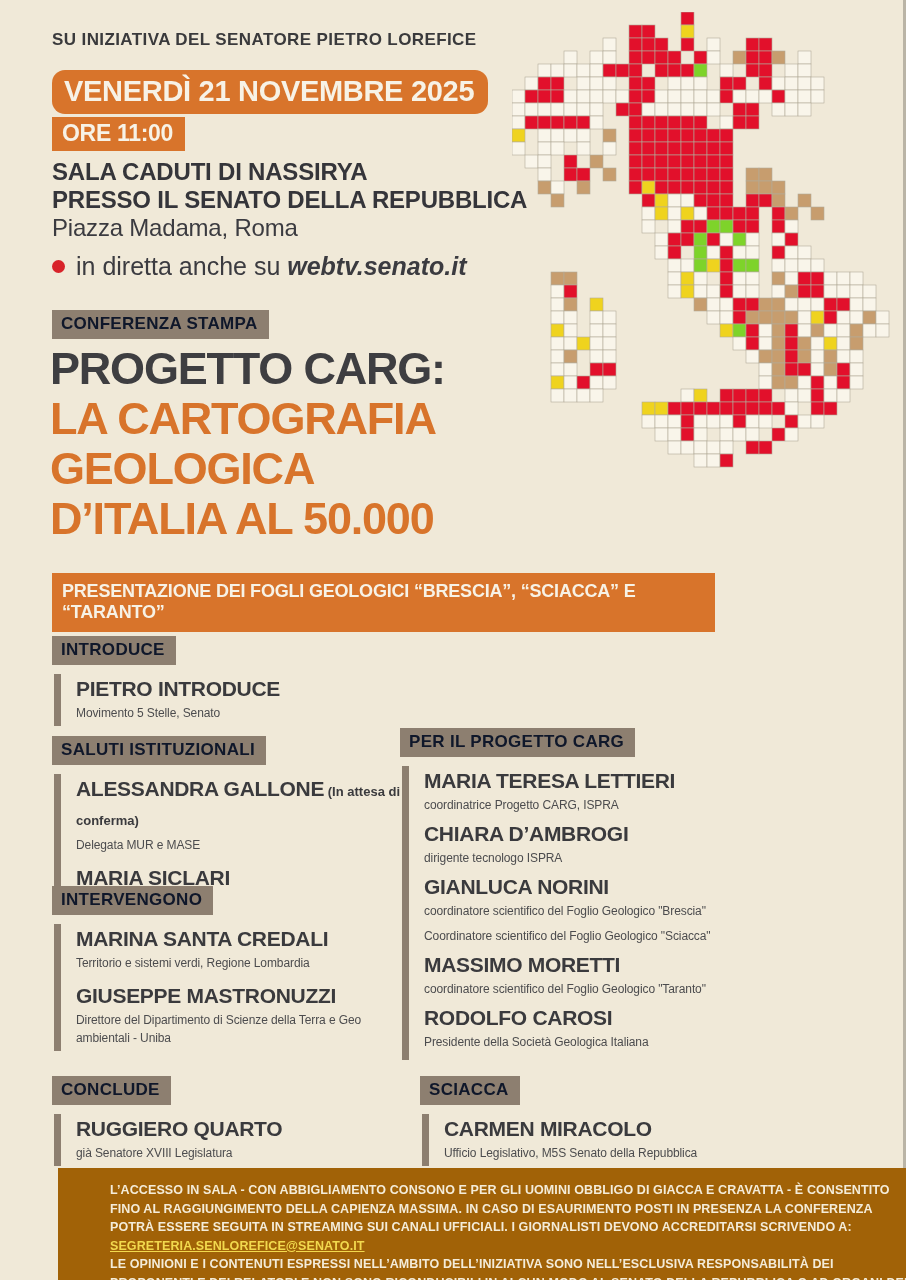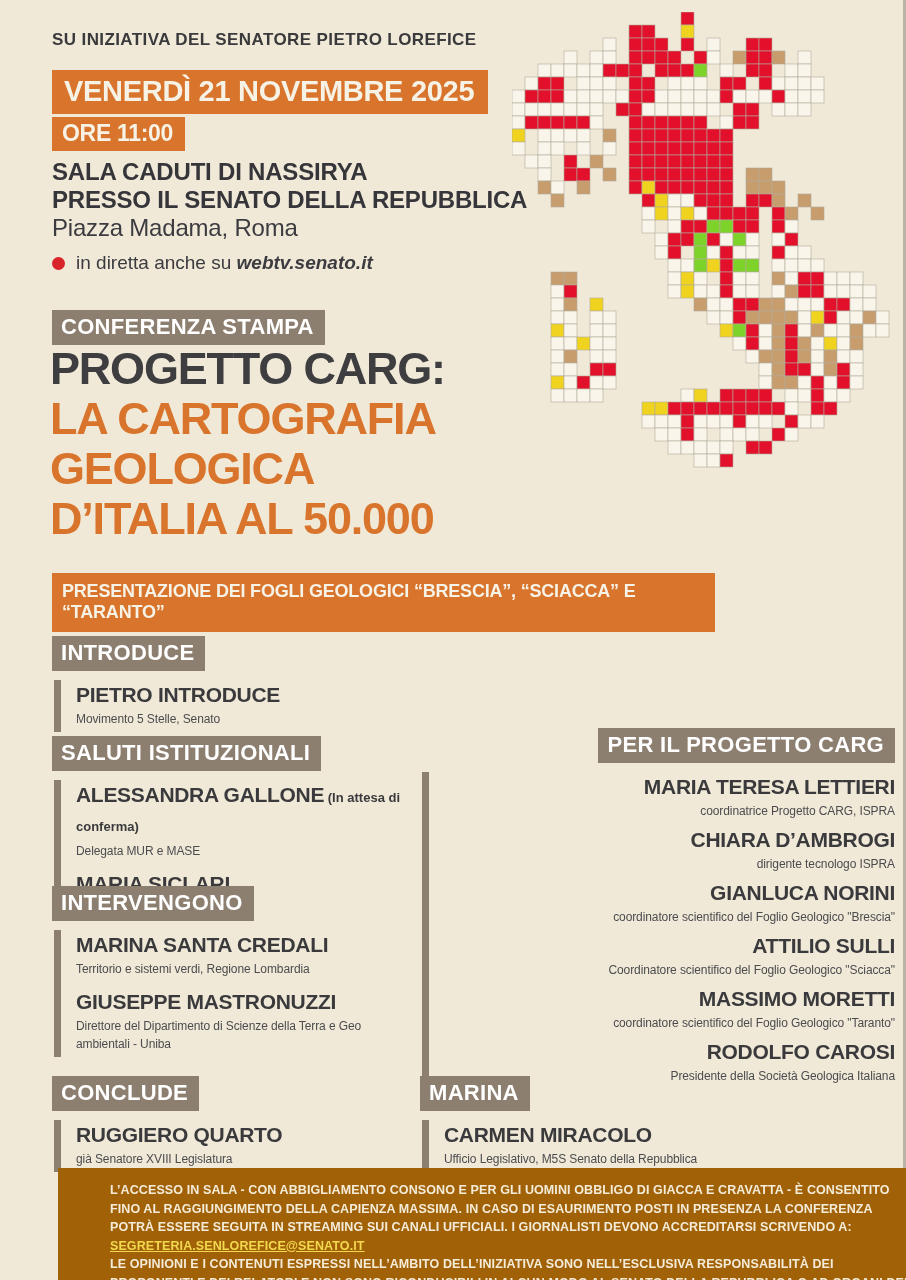--- a/index.html
+++ b/index.html
@@ -15,38 +15,38 @@
 
   
   .initiative{
     position:absolute;left:52px;top:30px;
     font-size:17px;font-weight:bold;color:#3a3a3c;letter-spacing:.4px;
   }
   .banner{
     position:absolute;left:52px;background:#d8742b;color:#f7f2e6;
     font-weight:bold;letter-spacing:-.3px;
   }
-  .banner.date{top:70px;font-size:29px;padding:5px 14px 6px 12px;}
+  .banner.date{top:70px;font-size:29px;padding:5px 14px 6px 12px;border-radius:13px;}
   .banner.time{top:117px;font-size:23px;padding:3px 12px 4px 10px;}
   .venue{
     position:absolute;left:52px;top:158px;
     font-size:24px;font-weight:bold;color:#35353a;line-height:28px;letter-spacing:-.2px;
   }
   .venue .addr{font-weight:normal;color:#3b3b40;}
   .live{
     position:absolute;left:52px;top:252px;
-    font-size:19px;color:#3b3b40;display:flex;align-items:center;gap:11px;
+    font-size:25px;color:#3b3b40;display:flex;align-items:center;gap:11px;
   }
   .live .dot{width:13px;height:13px;border-radius:50%;background:#d8232a;display:inline-block;}
   .live .chan{font-weight:bold;font-style:italic;}
 
   
   .badge{
-    display:inline-block;background:#8d7f70;color:#ffffff;
-    font-weight:bold;font-size:22px;letter-spacing:.3px;
+    display:inline-block;background:#8d7f70;color:#0f172a;
+    font-weight:bold;font-size:17px;letter-spacing:.3px;
     padding:4px 11px 5px 9px;
   }
   .badge-stampa{position:absolute;left:52px;top:310px;}
 
   
   .title{
     position:absolute;left:50px;top:344px;width:640px;
     font-size:45px;font-weight:bold;line-height:50px;letter-spacing:-1.2px;color:#3e3e41;
   }
   .title .accent{color:#d8742b;}
@@ -55,21 +55,21 @@
     background:#d8742b;color:#f7f2e6;
     font-size:18px;font-weight:bold;letter-spacing:-.2px;
     padding:8px 0 9px 10px;
   }
 
   
   .section{position:absolute;}
   .sec-introduce{left:52px;top:636px;width:380px;}
   .sec-saluti{left:52px;top:736px;width:365px;}
   .sec-intervengono{left:52px;top:886px;width:365px;}
-  .sec-progetto{left:420px;top:728px;width:475px;text-align:right;}
+  .sec-progetto{left:400px;top:728px;width:475px;}
   .sec-conclude{left:52px;top:1076px;width:365px;}
   .sec-modera{left:420px;top:1076px;width:475px;}
 
   .entries{
     border-left:7px solid #8d7f70;
     margin:9px 0 0 2px;padding:2px 0 2px 15px;
   }
   .entry{margin:0 0 11px 0;}
   .entry:last-child{margin-bottom:2px;}
   .sp-name{font-size:21px;font-weight:bold;color:#3a3a3d;letter-spacing:-.3px;line-height:26px;}
@@ -625,21 +625,20 @@
       </div>
       <div class="entry">
         <div class="sp-name">CHIARA D’AMBROGI</div>
         <div class="sp-role">dirigente tecnologo ISPRA</div>
       </div>
       <div class="entry">
         <div class="sp-name">GIANLUCA NORINI</div>
         <div class="sp-role">coordinatore scientifico del Foglio Geologico "Brescia"</div>
       </div>
       <div class="entry">
-        <div class="sp-name">ATTILIO SULLI</div>
         <div class="sp-role">Coordinatore scientifico del Foglio Geologico "Sciacca"</div>
       </div>
       <div class="entry">
         <div class="sp-name">MASSIMO MORETTI</div>
         <div class="sp-role">coordinatore scientifico del Foglio Geologico "Taranto"</div>
       </div>
       <div class="entry">
         <div class="sp-name">RODOLFO CAROSI</div>
         <div class="sp-role">Presidente della Società Geologica Italiana</div>
       </div>
@@ -650,21 +649,21 @@
     <span class="badge">CONCLUDE</span>
     <div class="entries">
       <div class="entry">
         <div class="sp-name">RUGGIERO QUARTO</div>
         <div class="sp-role">già Senatore XVIII Legislatura</div>
       </div>
     </div>
   </div>
 
   <div class="section sec-modera">
-    <span class="badge">MARINA</span>
+    <span class="badge">SCIACCA</span>
     <div class="entries">
       <div class="entry">
         <div class="sp-name">CARMEN MIRACOLO</div>
         <div class="sp-role">Ufficio Legislativo, M5S Senato della Repubblica</div>
       </div>
     </div>
   </div>
 
   <div class="footer">
     <div class="footer-inner">

